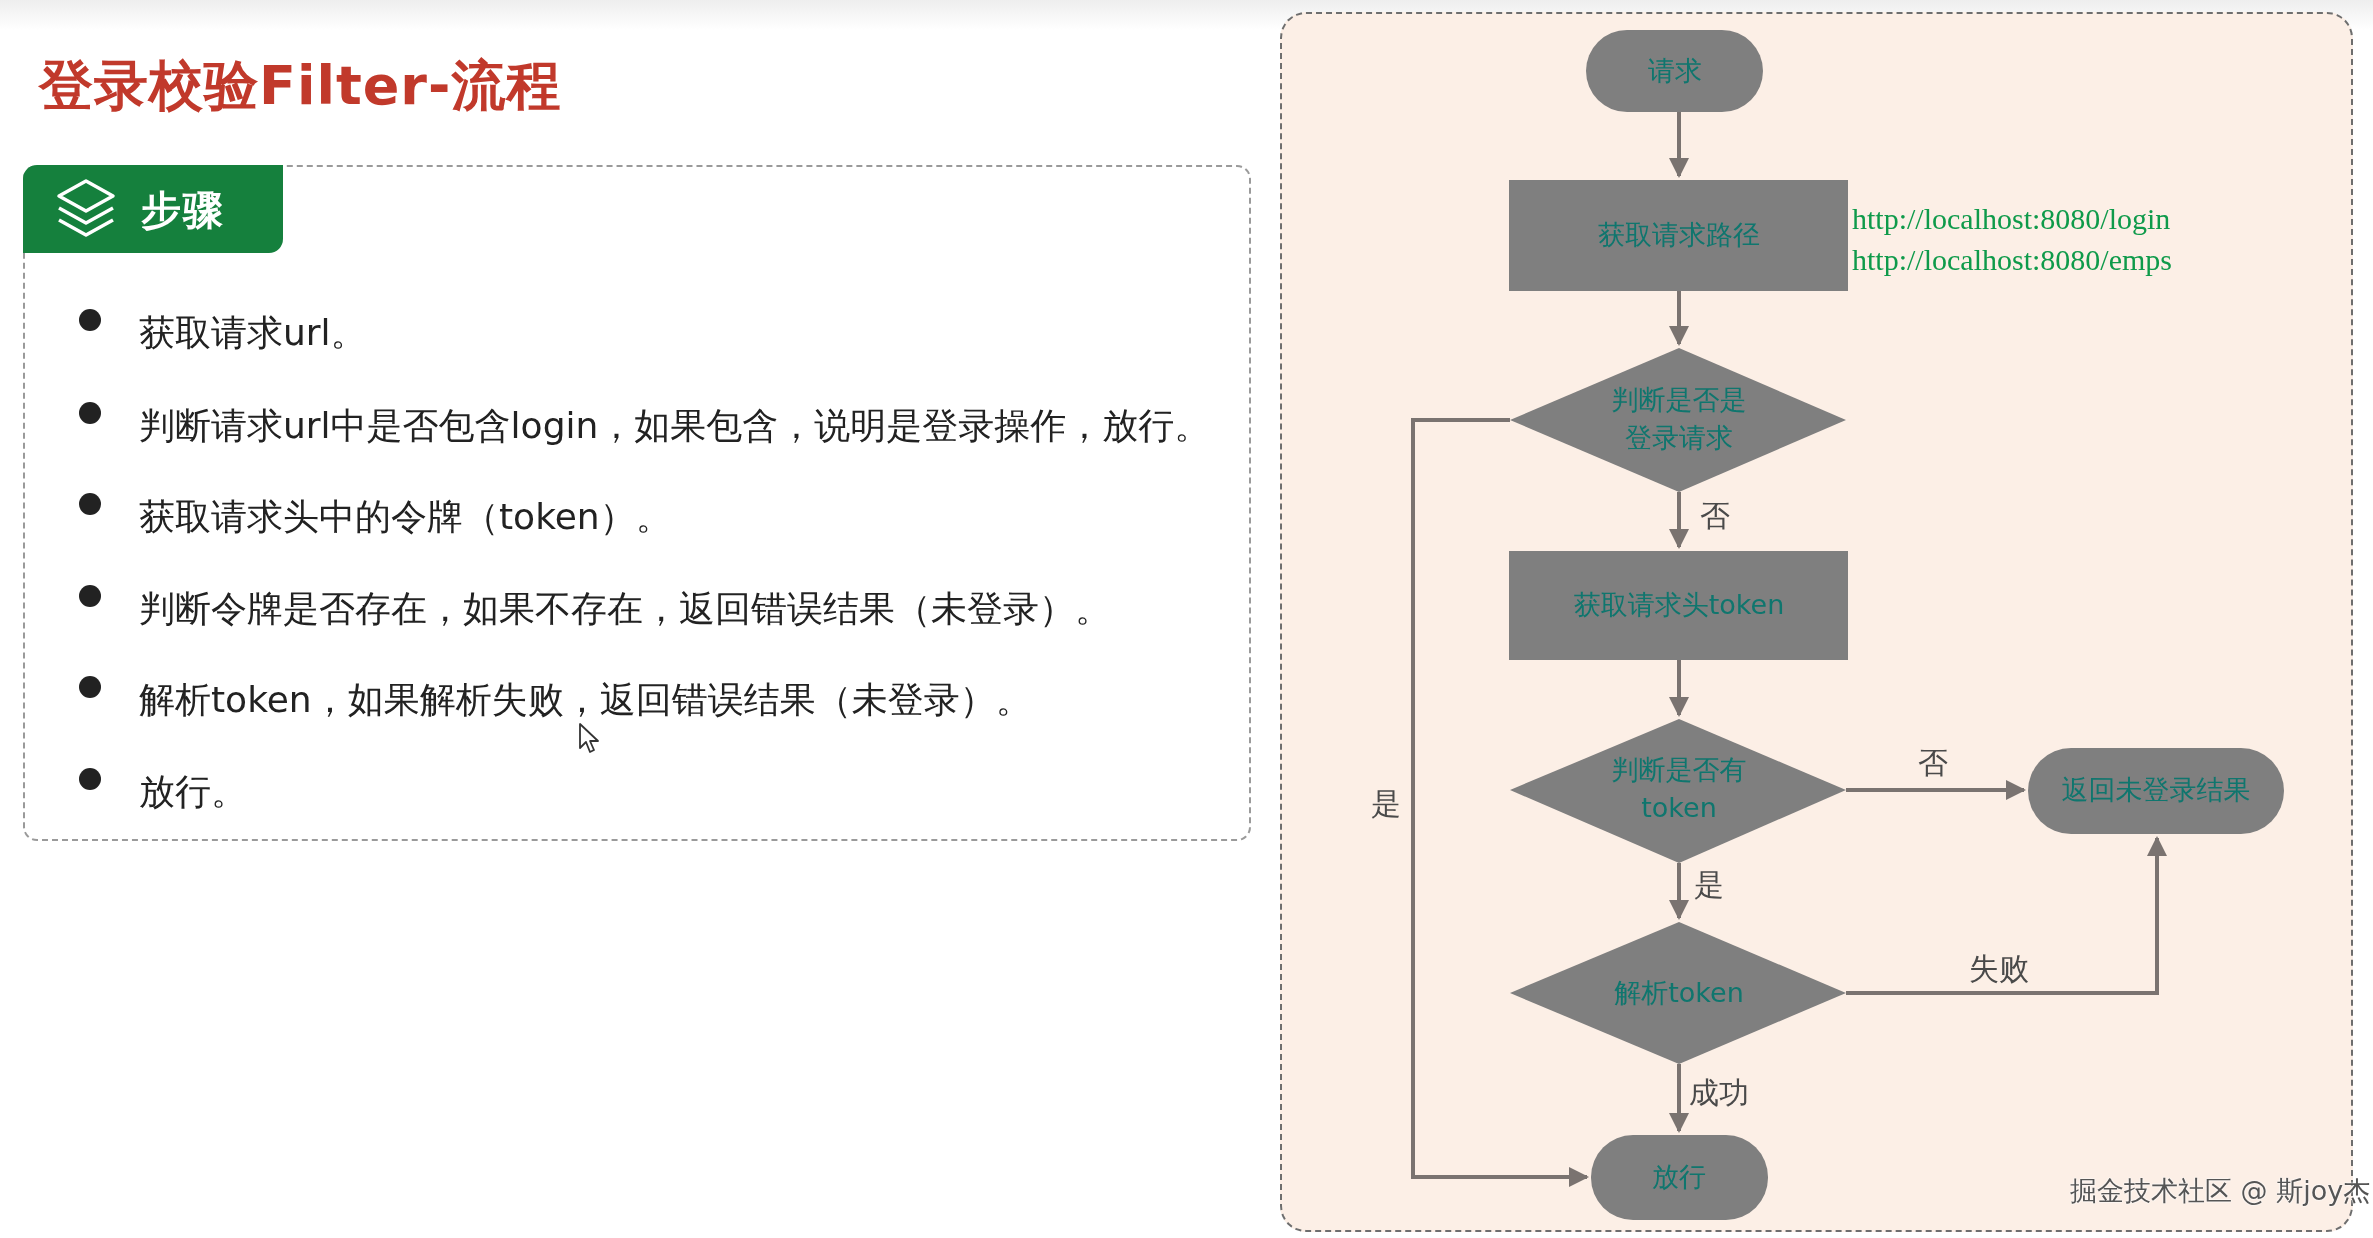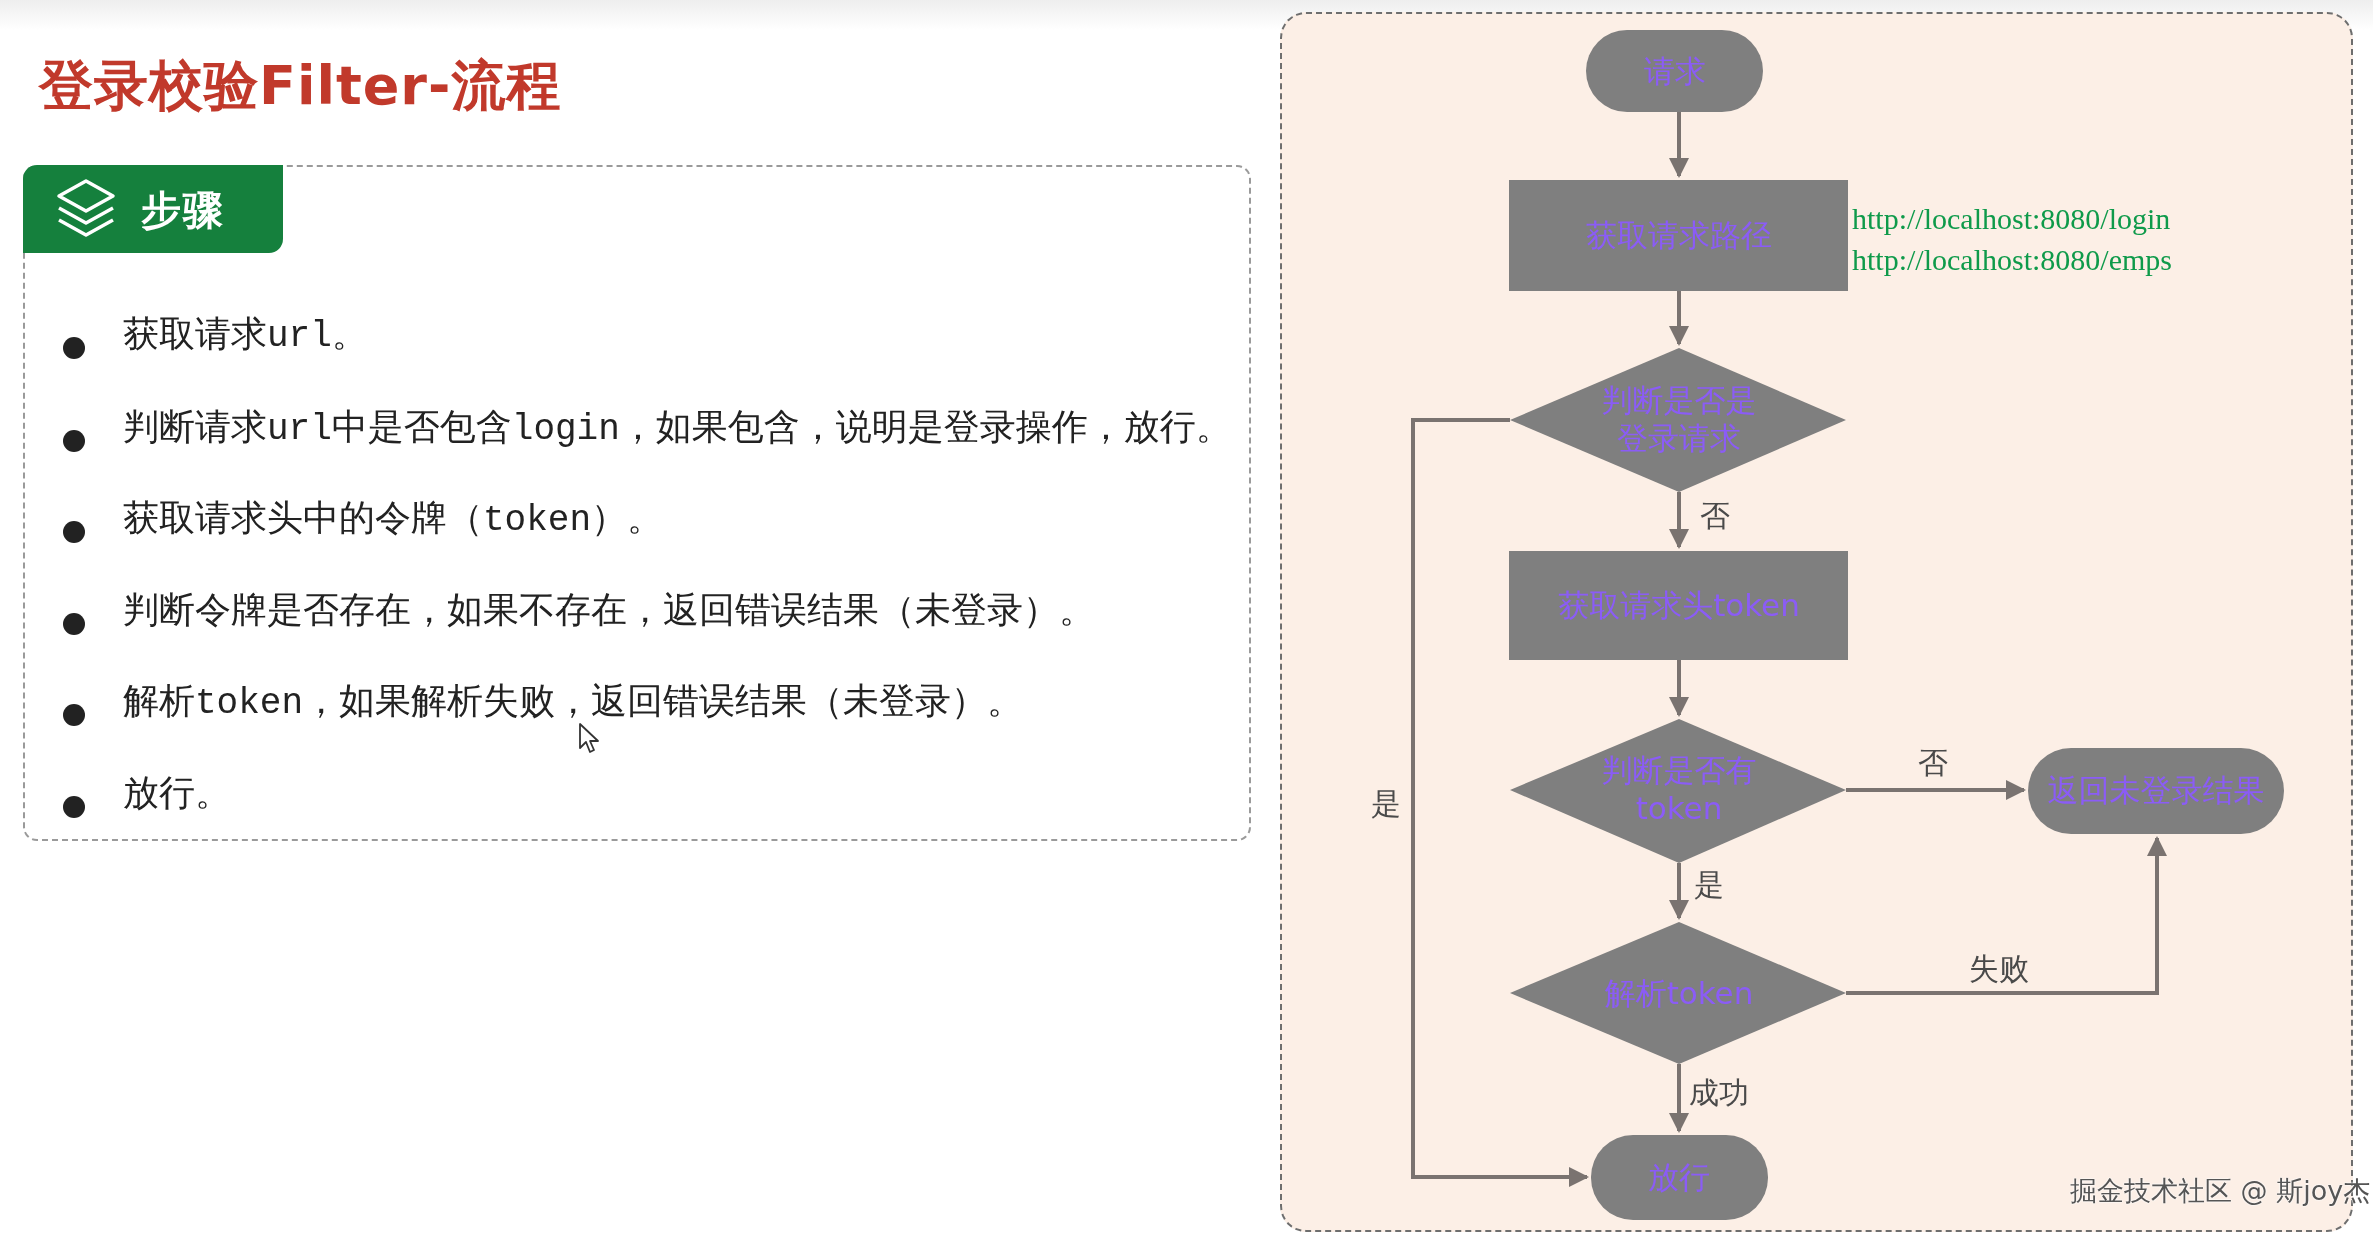--- a/index.html
+++ b/index.html
@@ -26,38 +26,38 @@
     position:absolute; left:23px; top:165px; width:260px; height:88px;
     background:#15803d; border-radius:14px 0 14px 0;
     display:flex; align-items:center;
   }
   .steps-tab svg { position:absolute; left:30px; top:10px; }
   .steps-tab .tab-label {
     position:absolute; left:118px; top:18px;
     font-size:40px; font-weight:bold; color:#ffffff; letter-spacing:2px;
   }
   .bullet-row {
-    position:absolute; left:60px; height:50px;
-    display:flex; align-items:flex-end; white-space:nowrap;font-family:Liberation Mono, monospace;
+    position:absolute; left:76px; height:50px;
+    display:flex; align-items:flex-start; white-space:nowrap;
   }
   .bullet-dot {
     width:22px; height:22px; border-radius:50%; background:#222222;
     margin-left:3px; margin-right:38px; flex:none;
   }
   .bullet-text { font-size:36px; color:#222222; }
   .cursor { position:absolute; left:578px; top:722px; }
 
   .flow-panel {
     position:absolute; left:1280px; top:12px; width:1073px; height:1220px;
     border:2px dashed #6e6e6e; border-radius:26px; box-sizing:border-box;
     background:#fcefe6;
   }
   svg.flow { position:absolute; left:0; top:0; }
   .node-label {
-    position:absolute; color:#8b5cf6; font-size:31px; text-align:center;
+    position:absolute; color:#0f766e; font-size:27px; text-align:center;
     line-height:38px; white-space:nowrap;
     transform:translate(-50%,-50%);
   }
   .edge-label {
     position:absolute; color:#4a4a4a; font-size:30px; white-space:nowrap;
     transform:translate(-50%,-50%);
   }
   .url {
     position:absolute; left:1852px; font-family:Liberation Serif, serif;
     font-size:30px; color:#0e9a4a; white-space:nowrap; line-height:36px;

